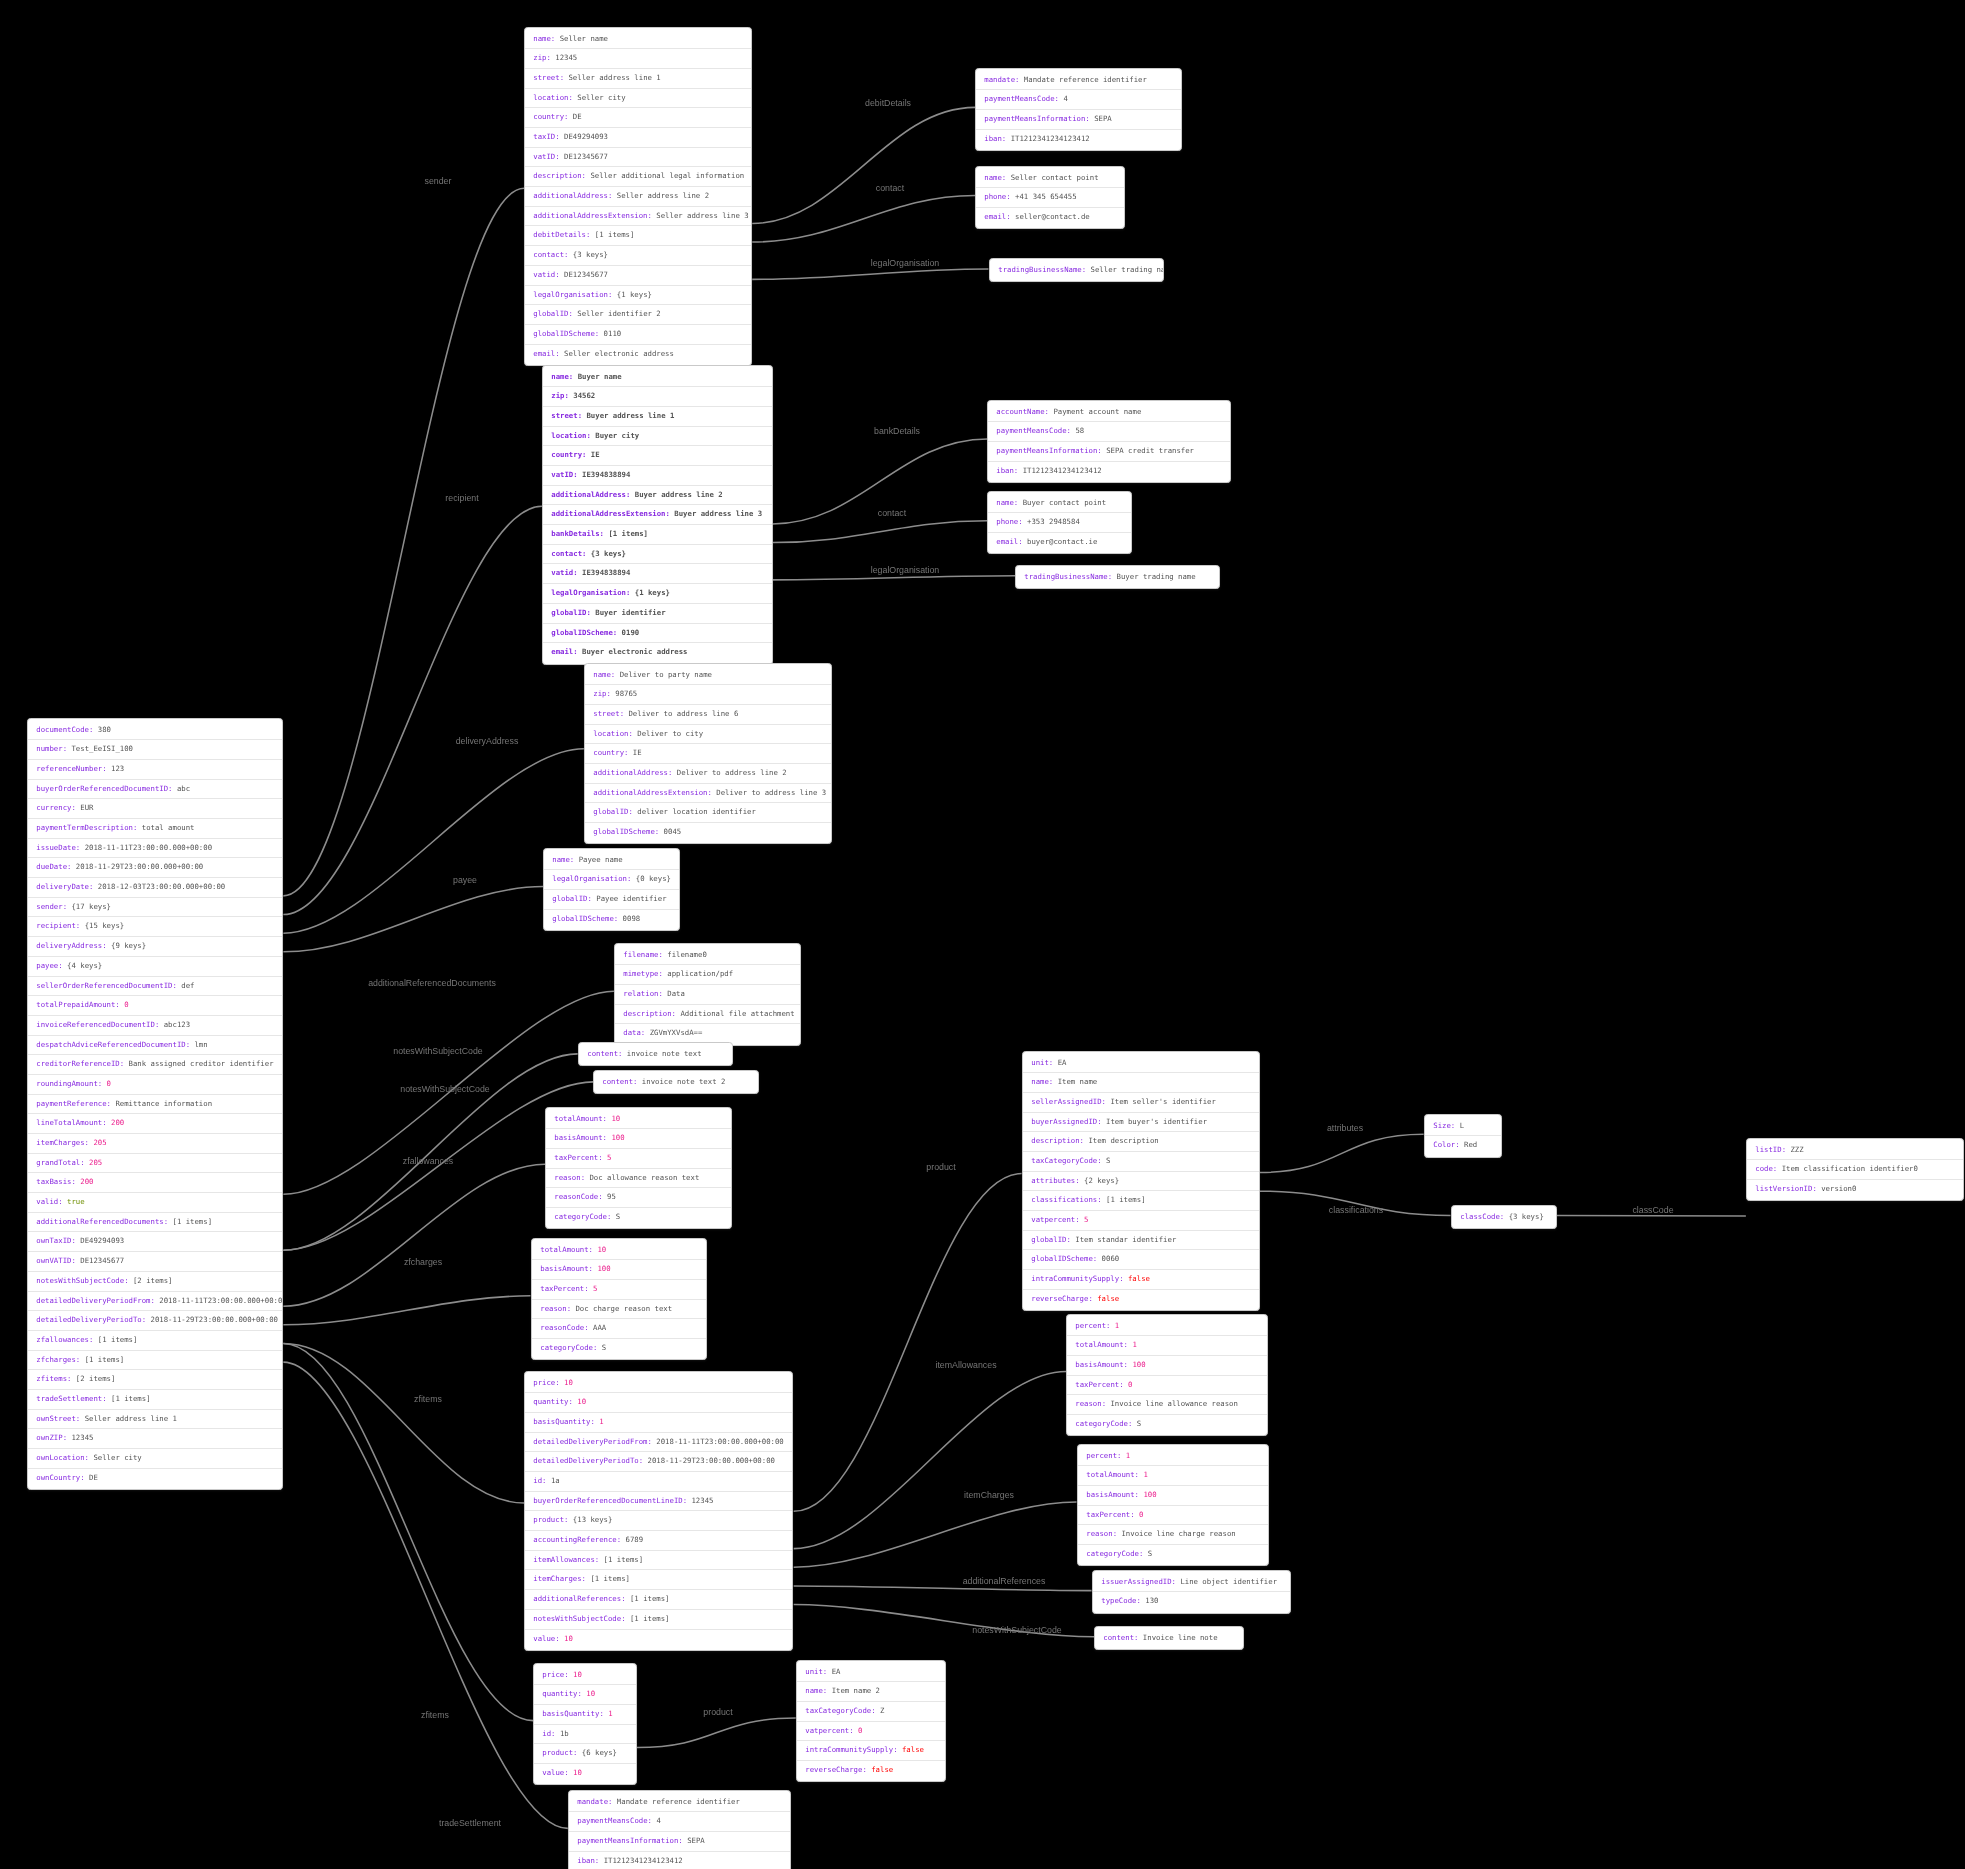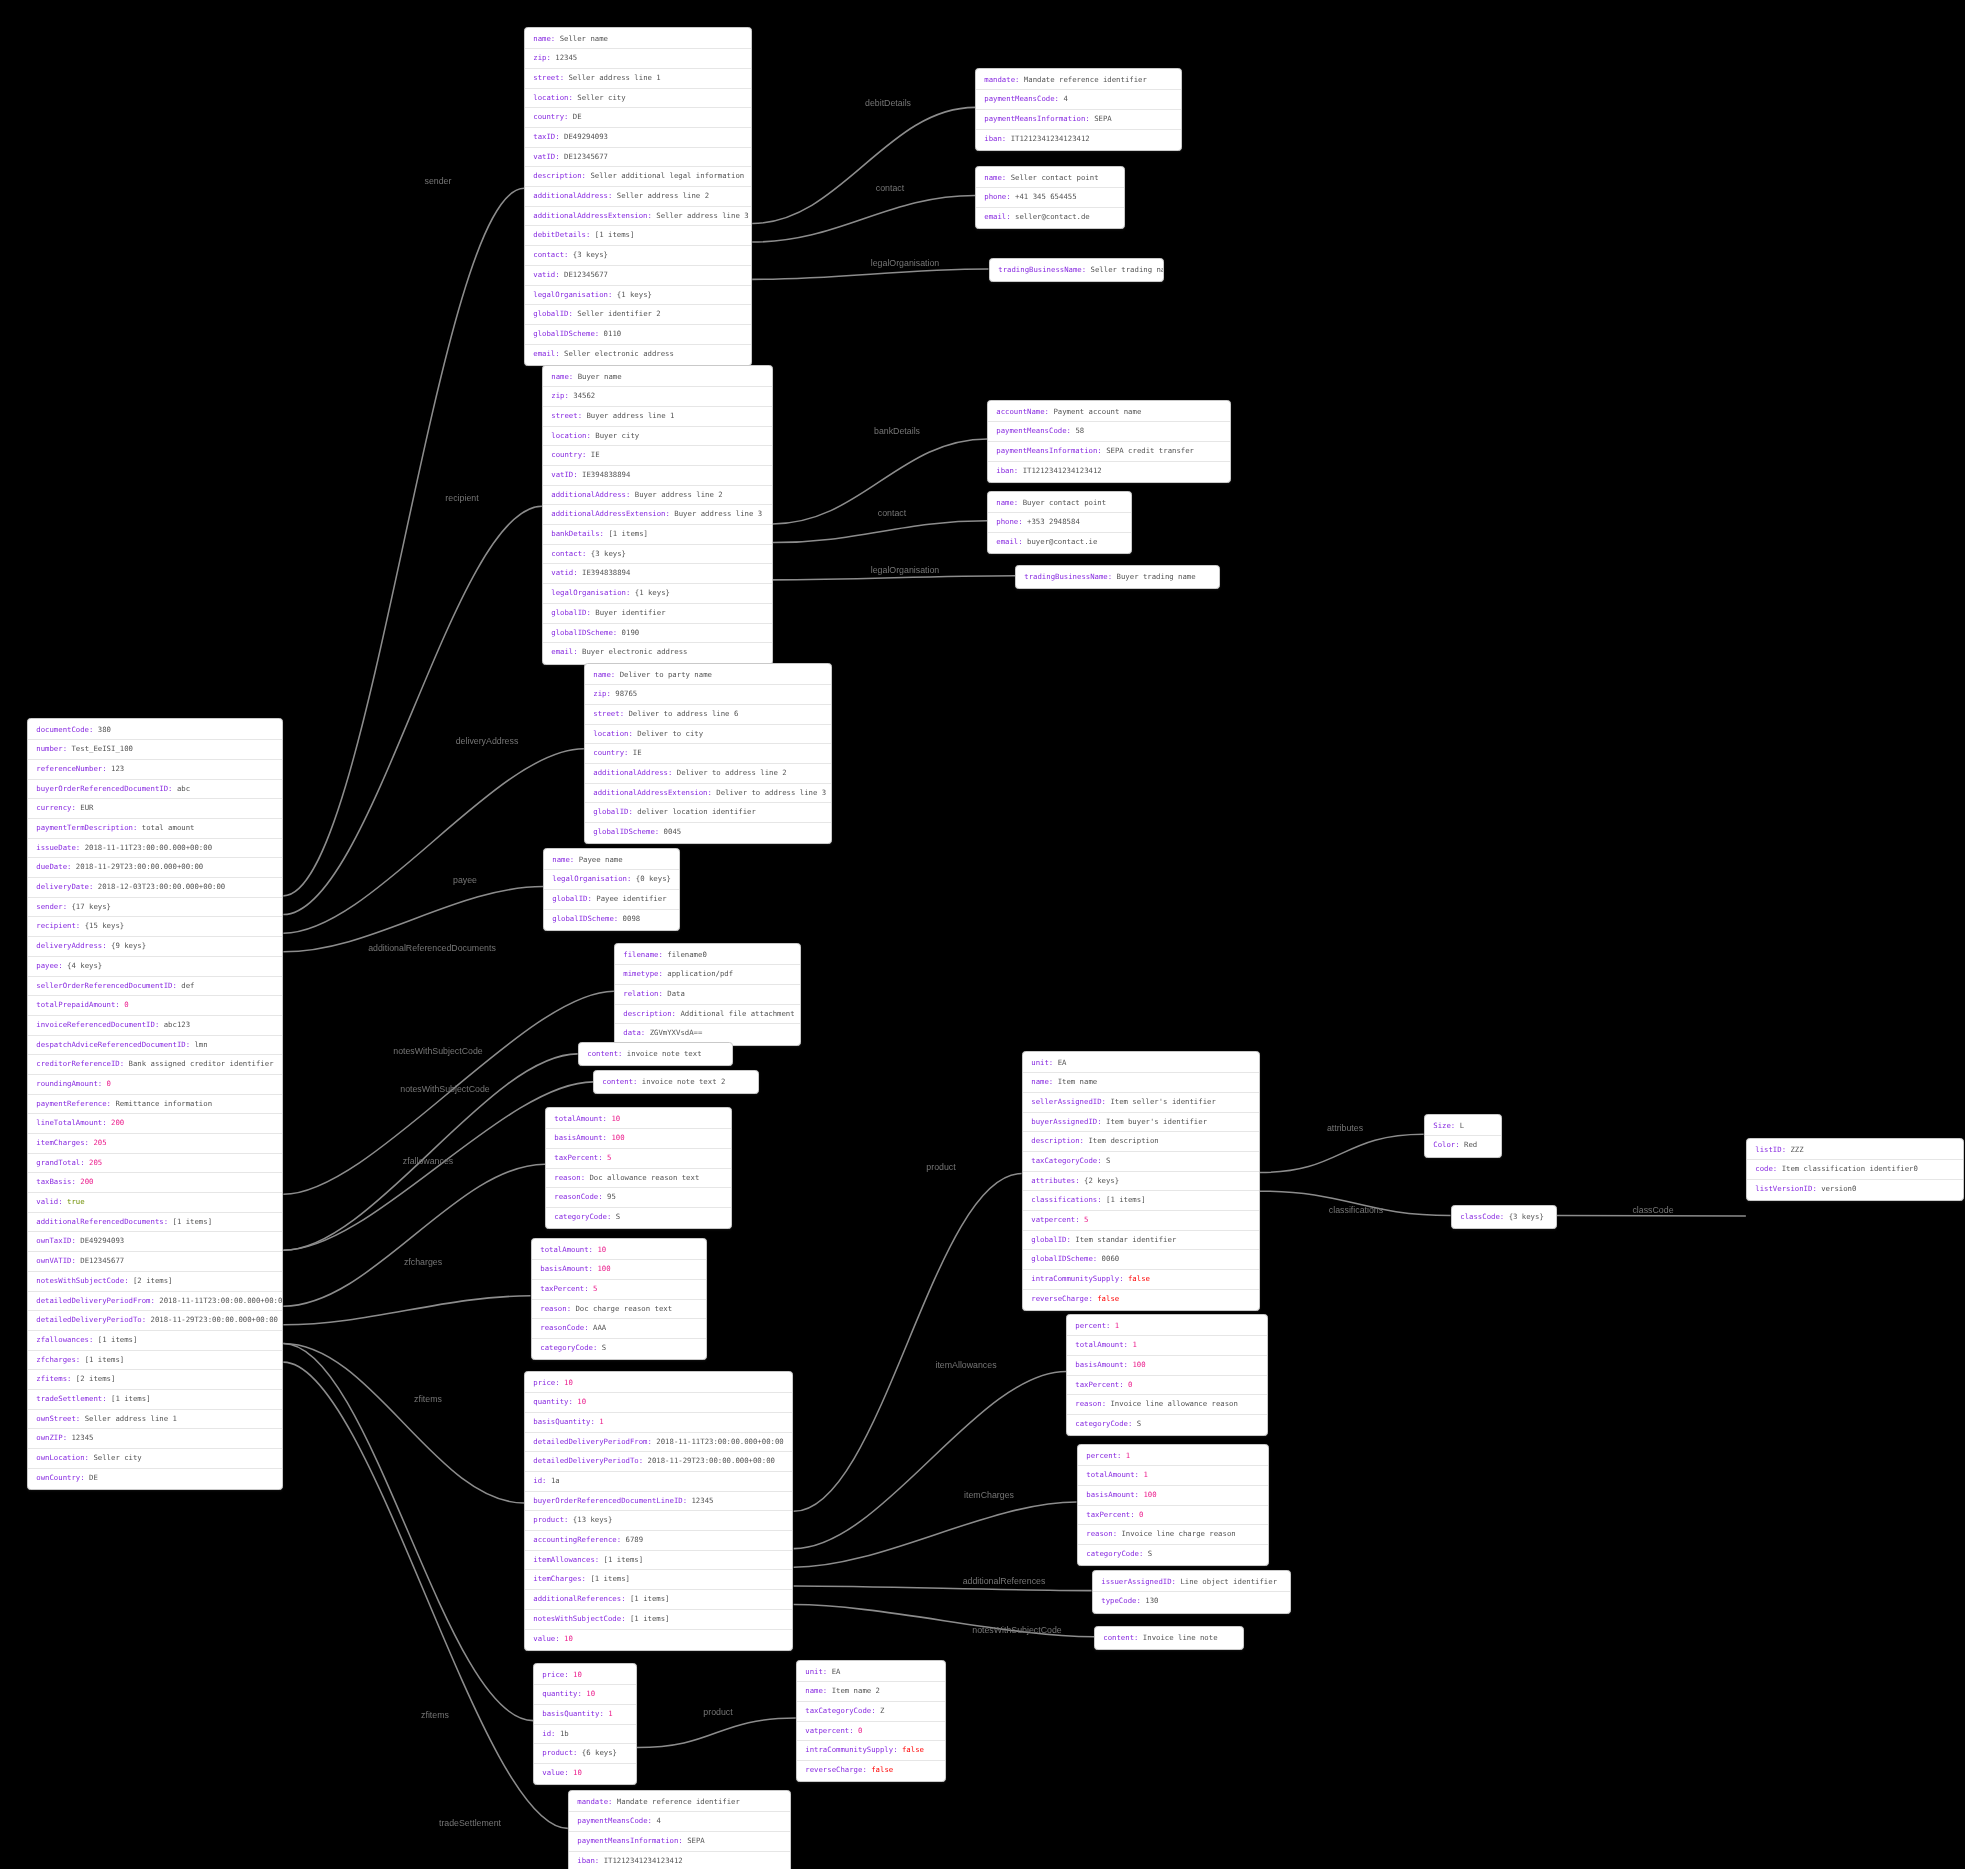--- a/index.html
+++ b/index.html
@@ -59,21 +59,21 @@
       <path d="M 1532 2989 C 1702 2989, 1888 2647, 2058 2647" fill="none" stroke="#8c8c8c" stroke-width="3"></path>
       <path d="M 1532 3025 C 1702 3025, 1908 2899, 2078 2899" fill="none" stroke="#8c8c8c" stroke-width="3"></path>
       <path d="M 1532 3061 C 1702 3061, 1937 3070, 2107 3070" fill="none" stroke="#8c8c8c" stroke-width="3"></path>
       <path d="M 1532 3097 C 1702 3097, 1942 3159, 2112 3159" fill="none" stroke="#8c8c8c" stroke-width="3"></path>
       <path d="M 1229 3373 C 1382.5 3373, 1382.5 3316, 1536 3316" fill="none" stroke="#8c8c8c" stroke-width="3"></path>
     </svg>
 <div class="edge-label" style="left: 438px; top: 181px;">sender</div>
     <div class="edge-label" style="left: 462px; top: 498px;">recipient</div>
     <div class="edge-label" style="left: 487px; top: 741px;">deliveryAddress</div>
     <div class="edge-label" style="left: 465px; top: 880px;">payee</div>
-    <div class="edge-label" style="left: 432px; top: 948px;">additionalReferencedDocuments</div>
+    <div class="edge-label" style="left: 432px; top: 983px;">additionalReferencedDocuments</div>
     <div class="edge-label" style="left: 438px; top: 1051px;">notesWithSubjectCode</div>
     <div class="edge-label" style="left: 445px; top: 1089px;">notesWithSubjectCode</div>
     <div class="edge-label" style="left: 428px; top: 1161px;">zfallowances</div>
     <div class="edge-label" style="left: 423px; top: 1262px;">zfcharges</div>
     <div class="edge-label" style="left: 428px; top: 1399px;">zfitems</div>
     <div class="edge-label" style="left: 435px; top: 1715px;">zfitems</div>
     <div class="edge-label" style="left: 470px; top: 1823px;">tradeSettlement</div>
     <div class="edge-label" style="left: 888px; top: 103px;">debitDetails</div>
     <div class="edge-label" style="left: 890px; top: 188px;">contact</div>
     <div class="edge-label" style="left: 905px; top: 263px;">legalOrganisation</div>
@@ -156,21 +156,21 @@
       <div class="row"><span class="k">iban: </span><span class="v-s">IT1212341234123412</span></div>
     </div>
     <div class="node" style="left: 975px; top: 166px; width: 150px;">
       <div class="row"><span class="k">name: </span><span class="v-s">Seller contact point</span></div>
       <div class="row"><span class="k">phone: </span><span class="v-s">+41 345 654455</span></div>
       <div class="row"><span class="k">email: </span><span class="v-s">seller@contact.de</span></div>
     </div>
     <div class="node" style="left: 989px; top: 258px; width: 175px;">
       <div class="row"><span class="k">tradingBusinessName: </span><span class="v-s">Seller trading name</span></div>
     </div>
-    <div class="node" style="left: 542px; top: 365px; width: 231px;">
+    <div class="node" style="left: 542px; top: 365px; width: 231px; font-weight: bold;">
       <div class="row"><span class="k">name: </span><span class="v-s">Buyer name</span></div>
       <div class="row"><span class="k">zip: </span><span class="v-s">34562</span></div>
       <div class="row"><span class="k">street: </span><span class="v-s">Buyer address line 1</span></div>
       <div class="row"><span class="k">location: </span><span class="v-s">Buyer city</span></div>
       <div class="row"><span class="k">country: </span><span class="v-s">IE</span></div>
       <div class="row"><span class="k">vatID: </span><span class="v-s">IE394838894</span></div>
       <div class="row"><span class="k">additionalAddress: </span><span class="v-s">Buyer address line 2</span></div>
       <div class="row"><span class="k">additionalAddressExtension: </span><span class="v-s">Buyer address line 3</span></div>
       <div class="row"><span class="k">bankDetails: </span><span class="v-s">[1 items]</span></div>
       <div class="row"><span class="k">contact: </span><span class="v-s">{3 keys}</span></div>

